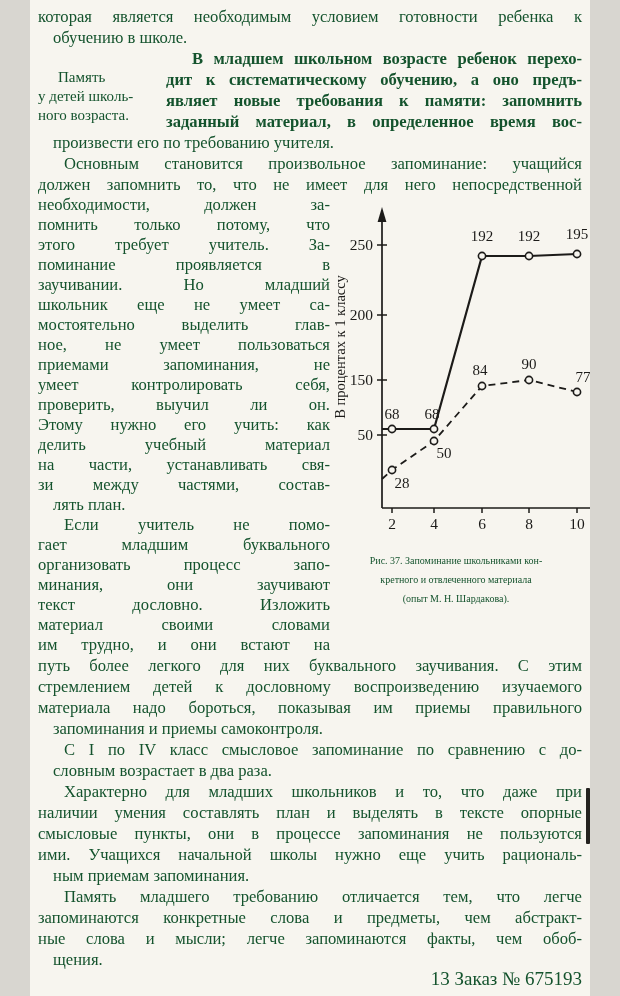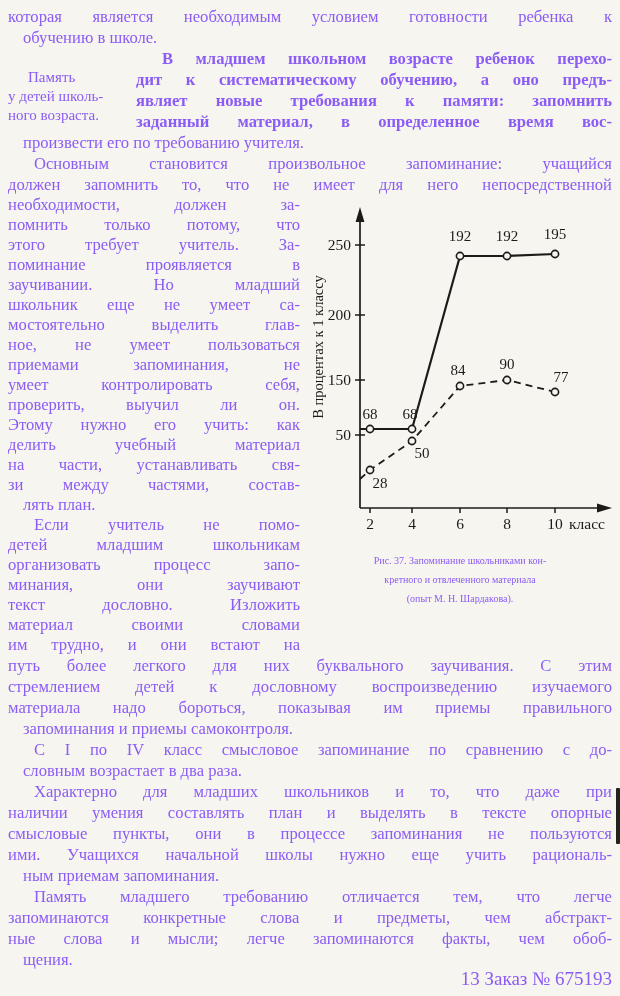--- a/index.html
+++ b/index.html
@@ -1,38 +1,38 @@
 <!DOCTYPE html>
 <html><head>
 <meta charset="utf-8">
 <style>
   html,body { margin:0; padding:0; background:#d8d6d0; }
   .page {
     position:relative;
-    width:620px; height:996px;
+    width:560px; height:996px;
     margin:0 auto;
     background:#f7f5ef;
-    color:#8b5cf6;
+    color:#14532d;
     font-family:"Liberation Serif", serif;
     font-size:16.6px;
     box-sizing:border-box;
     padding:6px 8px 0 8px;
     overflow:hidden;
   }
   .line { line-height:21px; text-align:justify; text-align-last:justify; white-space:normal; }
   .line.last { text-align-last:left;margin-left:15px; }
   .line.indent { text-indent:26px; }
 
   .p2row { display:flex; }
   .margin-note { flex:0 0 128px; width:128px; font-weight:normal; font-size:15px; padding-top:20px; box-sizing:border-box; padding-right:6px; }
   .margin-note .line { line-height:19px; text-align:left; text-align-last:left; }
   .margin-note .line.indent { text-indent:20px; }
   .p2text { flex:1;font-weight:bold; }
 
-  .cols { display:flex; gap:8px; }
+  .cols { display:flex; }
   .colL { flex:0 0 292px; width:292px; }
   .colL .line { line-height:20px; }
   .colR { flex:1; min-width:0; }
 
   .figure svg { display:block; }
   svg text { font-family:"Liberation Serif", serif; fill:#1c1b19; }
 
   .caption { margin-top:8px; font-size:10px; }
   .caption .line { line-height:19px; text-align:center; text-align-last:center; }
 
@@ -89,21 +89,21 @@
           <div class="line">умеет контролировать себя,</div>
           <div class="line">проверить, выучил ли он.</div>
           <div class="line">Этому нужно его учить: как</div>
           <div class="line">делить учебный материал</div>
           <div class="line">на части, устанавливать свя-</div>
           <div class="line">зи между частями, состав-</div>
           <div class="line last">лять план.</div>
         </div>
       <div>
           <div class="line indent">Если учитель не помо-</div>
-          <div class="line">детей младшим школьникам</div>
+          <div class="line">гает младшим буквального</div>
           <div class="line">организовать процесс запо-</div>
           <div class="line">минания, они заучивают</div>
           <div class="line">текст дословно. Изложить</div>
           <div class="line">материал своими словами</div>
           <div class="line">им трудно, и они встают на</div>
         </div>
     </div>
     <div class="colR figure">
       <svg width="306" height="348" viewBox="0 0 306 348" xmlns="http://www.w3.org/2000/svg">
           <line x1="52" y1="313" x2="52" y2="24" stroke="#1c1b19" stroke-width="1.7"></line>

